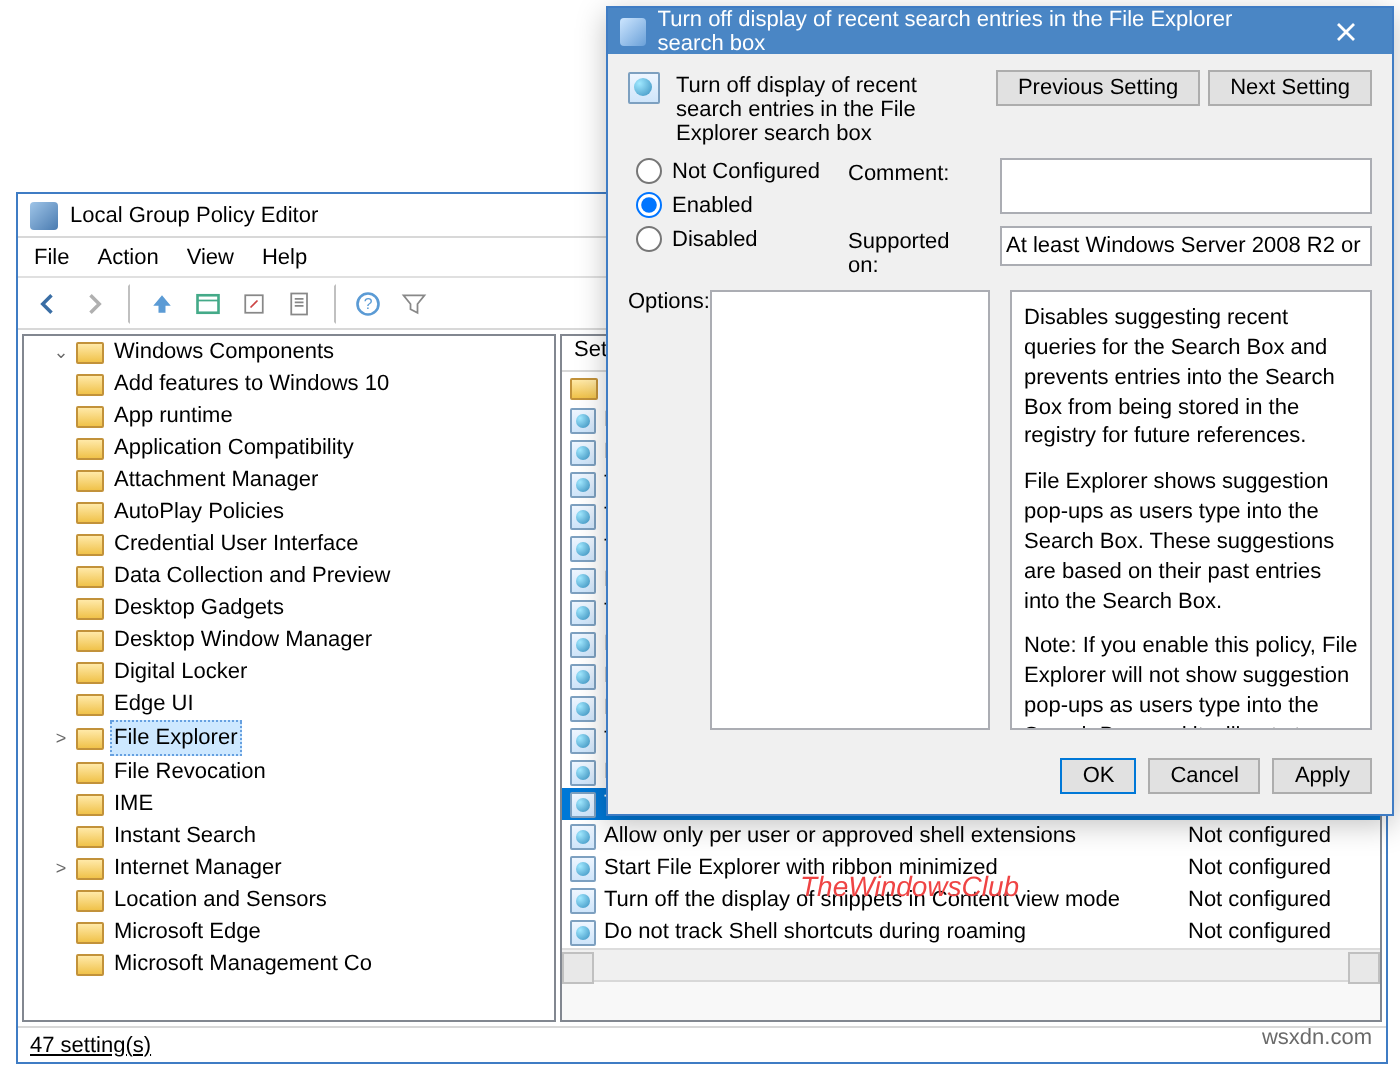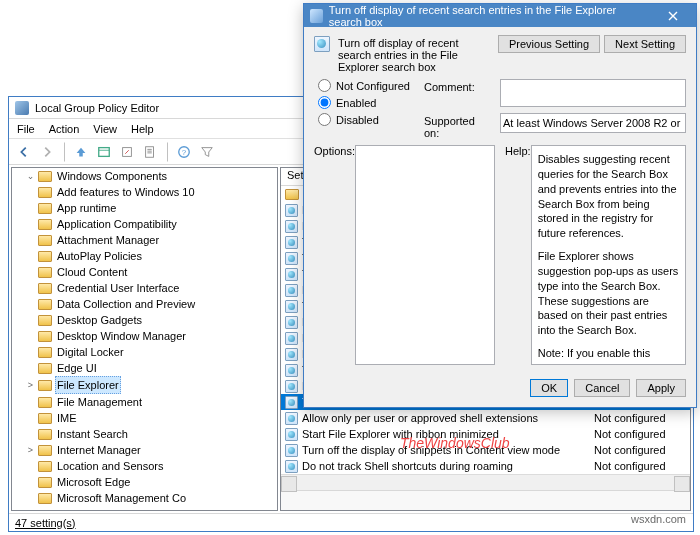--- a/index.html
+++ b/index.html
@@ -179,25 +179,20 @@
             <span class="lbl">Attachment Manager</span>
           </li>
           <li>
             <span class="tgl"></span>
             <span class="fld"></span>
             <span class="lbl">AutoPlay Policies</span>
           </li>
           <li>
             <span class="tgl"></span>
             <span class="fld"></span>
-            <span class="lbl">Cloud Content</span>
-          </li>
-          <li>
-            <span class="tgl"></span>
-            <span class="fld"></span>
             <span class="lbl">Credential User Interface</span>
           </li>
           <li>
             <span class="tgl"></span>
             <span class="fld"></span>
             <span class="lbl">Data Collection and Preview</span>
           </li>
           <li>
             <span class="tgl"></span>
             <span class="fld"></span>
@@ -219,21 +214,21 @@
             <span class="lbl">Edge UI</span>
           </li>
           <li class="sel">
             <span class="tgl">&gt;</span>
             <span class="fld"></span>
             <span class="lbl">File Explorer</span>
           </li>
           <li>
             <span class="tgl"></span>
             <span class="fld"></span>
-            <span class="lbl">File Management</span>
+            <span class="lbl">File Revocation</span>
           </li>
           <li>
             <span class="tgl"></span>
             <span class="fld"></span>
             <span class="lbl">IME</span>
           </li>
           <li>
             <span class="tgl"></span>
             <span class="fld"></span>
             <span class="lbl">Instant Search</span>
@@ -454,21 +449,20 @@
         </div>
       </div>
     </div>
 
     <div class="panes">
       <div class="pane">
         <div class="plbl">Options:</div>
         <div class="box"></div>
       </div>
       <div class="pane">
-        <div class="plbl">Help:</div>
         <div class="box" id="helpbox">
             <p>Disables suggesting recent queries for the Search Box and prevents entries into the Search Box from being stored in the registry for future references.</p>
             <p>File Explorer shows suggestion pop-ups as users type into the Search Box. These suggestions are based on their past entries into the Search Box.</p>
             <p>Note: If you enable this policy, File Explorer will not show suggestion pop-ups as users type into the Search Box, and it will not store Search Box entries into the registry for future references. If the user types a property, values that match this property will be shown but no data will be saved in the registry or re-shown on subsequent uses of the search box.</p>
           </div>
       </div>
     </div>
   </div>
   <div class="dlg-foot">
     <button class="btn def">OK</button>

